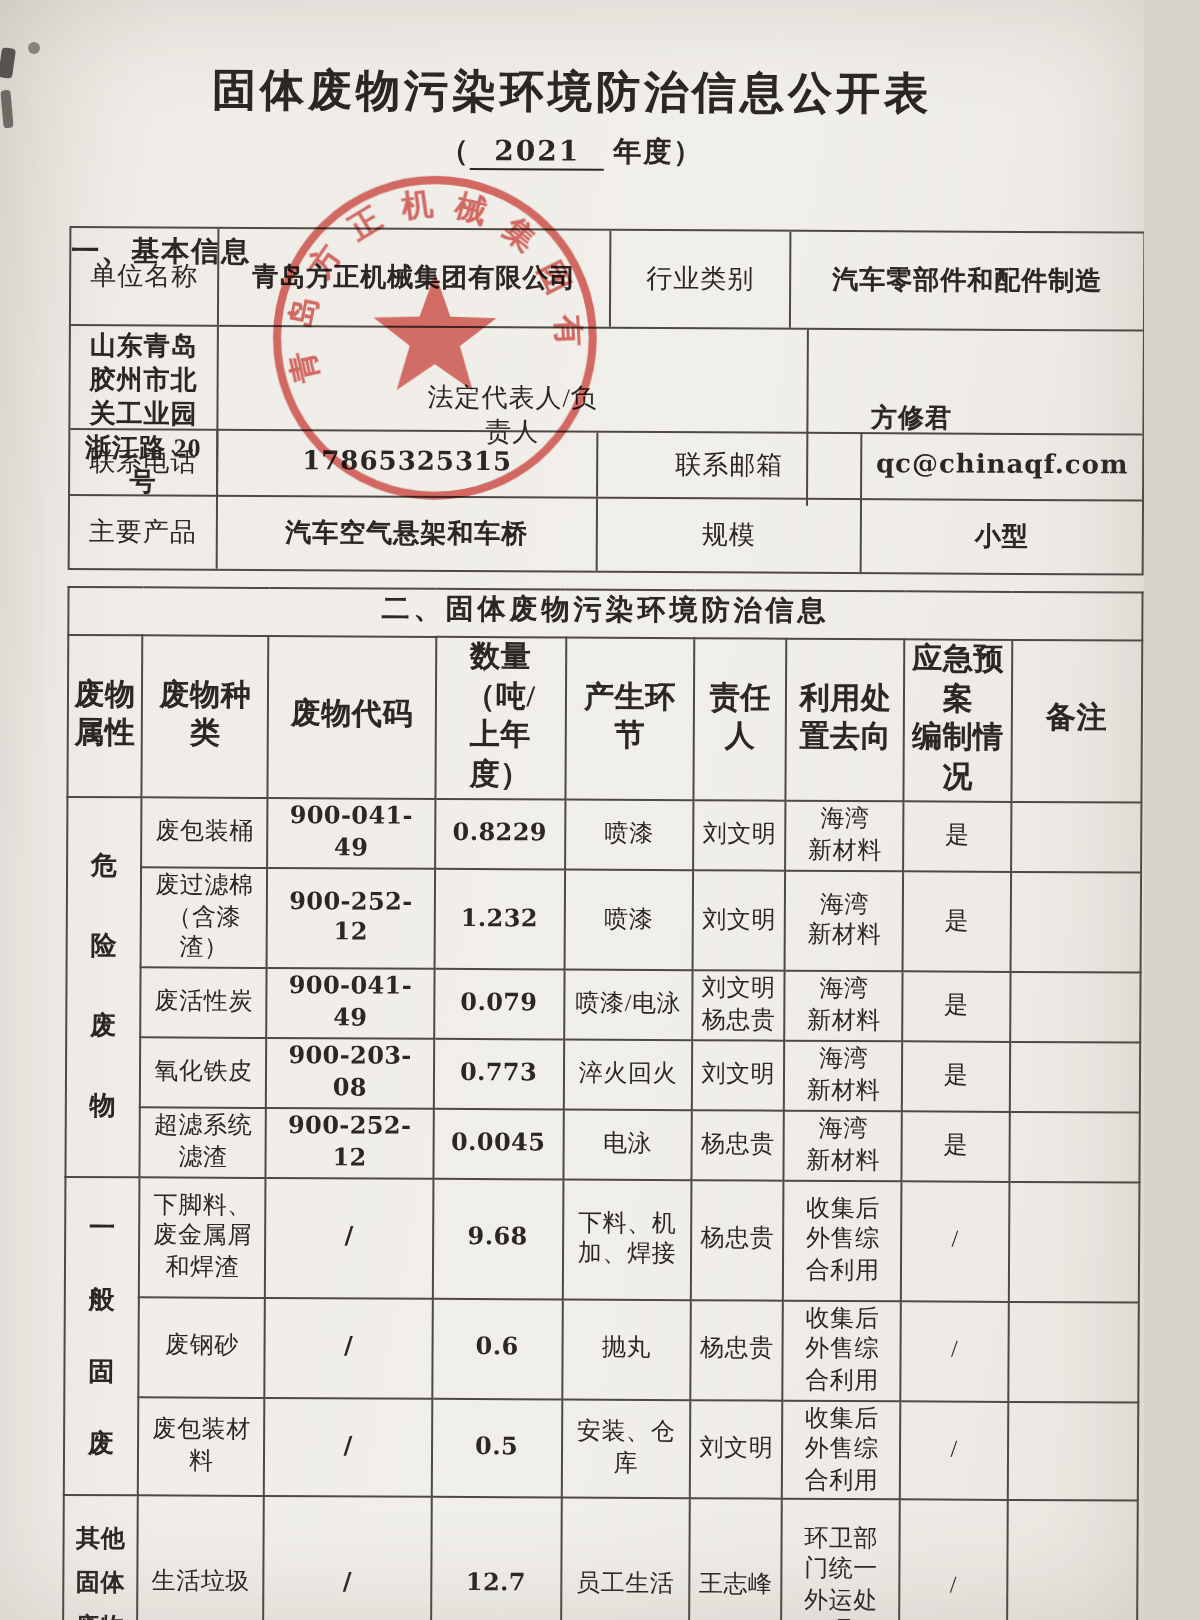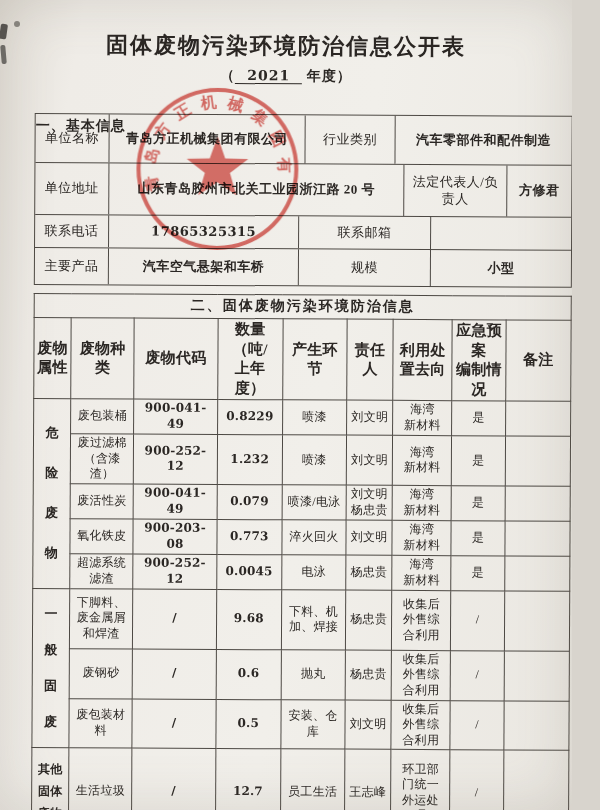--- a/index.html
+++ b/index.html
@@ -107,30 +107,30 @@
     <div class="sec1-heading">一、基本信息</div>
 
     <div class="t1">
         <div class="t1-row" style="grid-template-columns: 74px 196px 90px 1fr; height: 49px;">
           <div class="t1-cell t1-label">单位名称</div>
           <div class="t1-cell t1-value">青岛方正机械集团有限公司</div>
           <div class="t1-cell t1-label">行业类别</div>
           <div class="t1-cell t1-value last">汽车零部件和配件制造</div>
         </div>
         <div class="t1-row" style="grid-template-columns: 74px 295px 103px 1fr; height: 52px;">
-          <div class="t1-cell t1-label">单位地址</div>
           <div class="t1-cell t1-value">山东青岛胶州市北关工业园浙江路 20 号</div>
           <div class="t1-cell t1-label">法定代表人/负
 责人</div>
           <div class="t1-cell t1-value last">方修君</div>
         </div>
         <div class="t1-row" style="grid-template-columns: 74px 190px 132px 1fr; height: 33px;">
           <div class="t1-cell t1-label">联系电话</div>
           <div class="t1-cell t1-value t1-mono">17865325315</div>
           <div class="t1-cell t1-label">联系邮箱</div>
+          <div class="t1-cell t1-value last t1-mono">qc@chinaqf.com</div>
         </div>
         <div class="t1-row" style="grid-template-columns: 74px 190px 132px 1fr; height: 36px;">
           <div class="t1-cell t1-label">主要产品</div>
           <div class="t1-cell t1-value">汽车空气悬架和车桥</div>
           <div class="t1-cell t1-label">规模</div>
           <div class="t1-cell t1-value last">小型</div>
         </div>
       </div>
 
     <div class="sec2-wrap">

